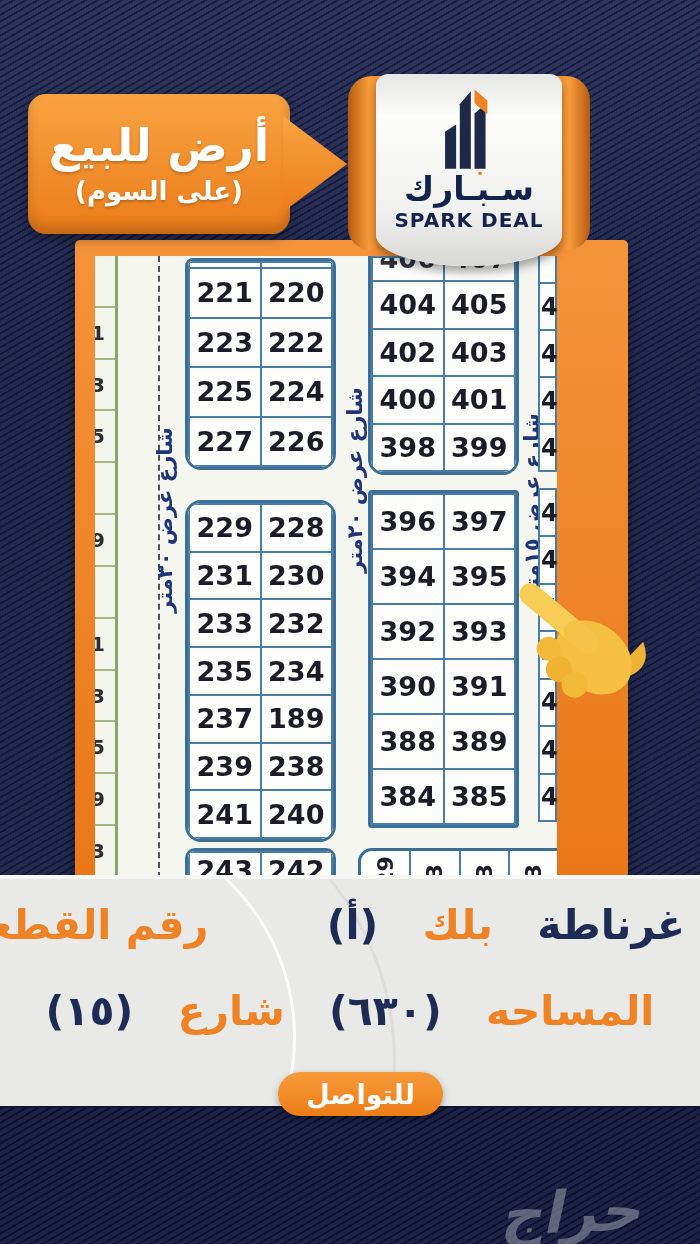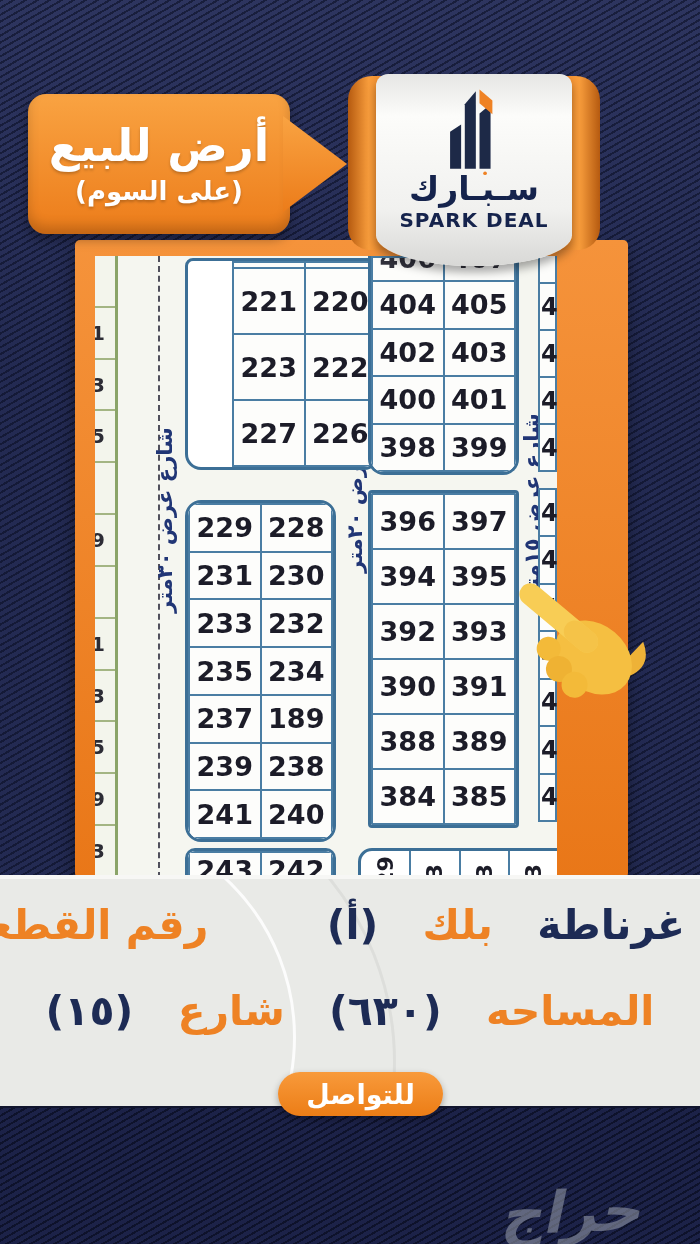--- a/index.html
+++ b/index.html
@@ -12,21 +12,21 @@
   .banner{position:absolute;left:28px;top:94px;width:262px;height:140px;border-radius:18px;
           background:linear-gradient(180deg,#f9a342,#ec7c1a);z-index:2;
           box-shadow:inset 0 -8px 12px rgba(0,0,0,.18), 0 5px 12px rgba(0,0,0,.35);
           display:flex;flex-direction:column;align-items:center;justify-content:center;gap:6px;}
   .banner-arrow{position:absolute;left:283px;top:116px;width:64px;height:96px;z-index:2;
           background:linear-gradient(180deg,#f9a342,#ec7c1a);
           clip-path:polygon(0 0,100% 50%,0 100%);}
   .banner-title{color:#fff;font-weight:bold;font-size:45px;line-height:1.05;text-shadow:0 2px 3px rgba(0,0,0,.22);}
   .banner-sub{color:#fff;font-weight:bold;font-size:26px;text-shadow:0 2px 3px rgba(0,0,0,.22);}
   
-  .ribbon{position:absolute;left:348px;top:74px;width:242px;height:192px;z-index:3;padding-left:10px;}
+  .ribbon{position:absolute;left:348px;top:74px;width:242px;height:192px;z-index:3;}
   .curl{position:absolute;top:2px;width:46px;height:174px;}
   .curl.l{left:0;background:linear-gradient(90deg,#b55a10,#f89d3c 45%,#ef8224);border-radius:24px 0 8px 22px;}
   .curl.r{right:0;background:linear-gradient(270deg,#b55a10,#f89d3c 45%,#ef8224);border-radius:0 24px 22px 8px;}
   .ribbon-body{position:absolute;left:28px;right:28px;top:0;bottom:0;
           background:linear-gradient(180deg,#e6e6e4,#fcfcfa 22%,#f1f1ef 70%,#d8d8d6);
           border-radius:12px 12px 0 0;
           border-bottom-left-radius:50% 16%;border-bottom-right-radius:50% 16%;
           display:flex;flex-direction:column;align-items:center;box-shadow:0 6px 10px rgba(0,0,0,.35);}
   .logo-svg{width:96px;height:92px;margin-top:10px;}
   .logo-ar{color:#15234c;font-weight:bold;font-size:33px;line-height:1;margin-top:-4px;}
@@ -46,21 +46,21 @@
           transform:rotate(-90deg);font-weight:bold;font-size:21px;color:#203575;white-space:nowrap;letter-spacing:1px;}
   #vlabel30{left:-25px;top:251px;}
   #vlabel20{left:165px;top:211px;}
   #vlabel15{left:342px;top:237px;}
   .pgroup{position:absolute;display:flex;flex-direction:column;border:3px solid #3c6f96;background:#fff;overflow:hidden;}
   .prow{display:flex;flex:1;min-height:0;}
   .prow + .prow{margin-top:-2px;}
   .pcell{flex:1;background:#fdfdfb;border:2px solid #4a7da3;display:flex;align-items:center;justify-content:center;overflow:hidden;}
   .pcell + .pcell{margin-left:-2px;}
   .pcell span{font-weight:bold;font-size:27px;color:#1c1c28;}
-  #lb-g1{left:90px;top:2px;width:145px;height:206px;border-radius:8px 8px 16px 16px;padding-left:44px;}
+  #lb-g1{left:90px;top:2px;width:145px;height:206px;border-radius:8px 8px 16px 16px;}
   #lb-g1 .prow:first-child{flex:0 0 8px;}
   #lb-g1 .prow:first-child span{display:none;}
   #lb-g2{left:90px;top:244px;width:145px;height:336px;border-radius:16px;}
   #lb-g3{left:90px;top:592px;width:145px;height:52px;border-radius:10px 10px 0 0;}
   #lb-g3 .prow{align-items:flex-start;}
   #lb-g3 .pcell{align-items:flex-start;padding-top:2px;}
   #mb-ga{left:273px;top:0;width:145px;height:216px;border-radius:0 0 16px 16px;border-top-width:0;}
   #mb-ga .prow:first-child{flex:0 0 26px;}
   #mb-ga .prow:first-child span{transform:translateY(-11px);opacity:.9;}
   #mb-gb{left:273px;top:234px;width:145px;height:332px;border-radius:4px;}
@@ -191,20 +191,28 @@
         <div class="prow">
           <div class="pcell">
             <span>223</span>
           </div>
           <div class="pcell">
             <span>222</span>
           </div>
         </div>
         <div class="prow">
           <div class="pcell">
+            <span>225</span>
+          </div>
+          <div class="pcell">
+            <span>224</span>
+          </div>
+        </div>
+        <div class="prow">
+          <div class="pcell">
             <span>227</span>
           </div>
           <div class="pcell">
             <span>226</span>
           </div>
         </div>
       </div>
     <div class="pgroup" id="lb-g2">
         <div class="prow">
           <div class="pcell">

